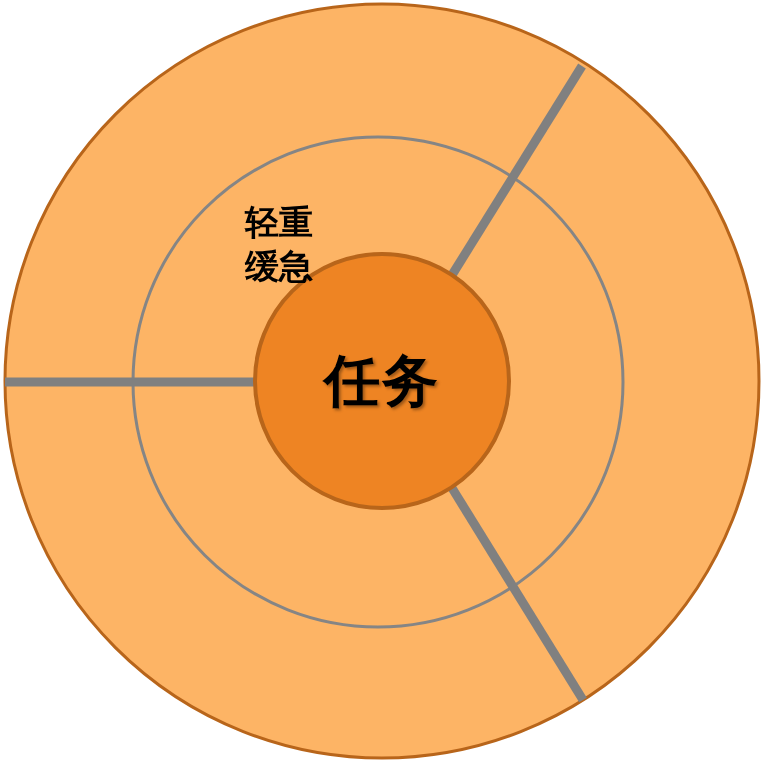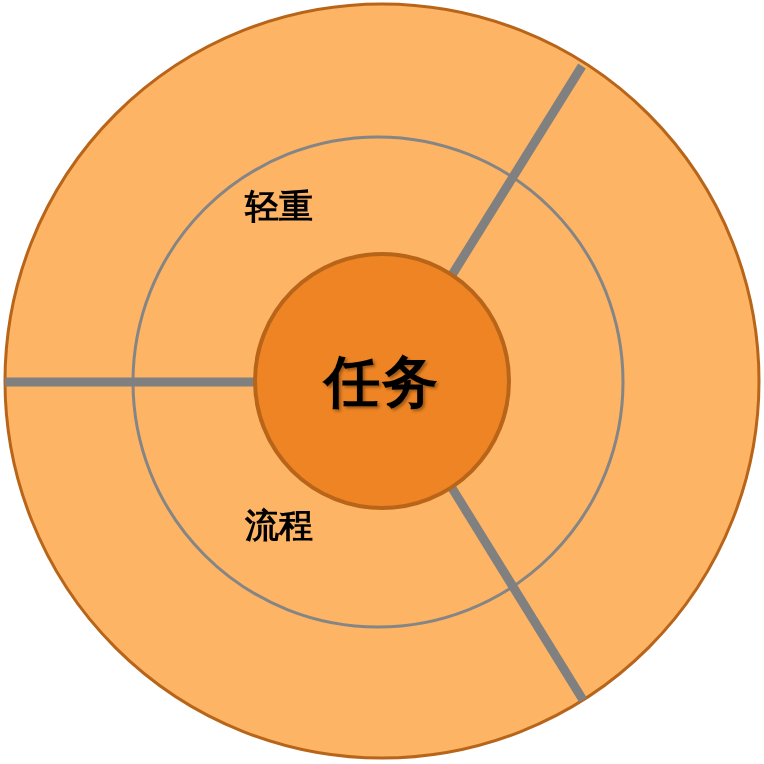--- a/index.html
+++ b/index.html
@@ -21,38 +21,40 @@
       width: 764px;
       height: 764px;
     }
     .label {
       position: absolute;
       color: #000000;
       font-weight: bold;
       text-align: left;
       line-height: 1.15;
       white-space: nowrap;
+      margin-top: 16px;
     }
     .label span { display: block; }
     .center-label {
       position: absolute;
       left: 254px;
       top: 253px;
       width: 256px;
       height: 257px;
       display: flex;
       flex-direction: row;
       align-items: center;
       justify-content: center;
       font-weight: bold;
       font-size: 56px;
       line-height: 1.2;
       color: #000000;
       text-shadow: 2px 2px 3px rgba(0,0,0,0.35);
       letter-spacing: 2px;
+      font-family: Liberation Serif, serif;
     }
     .segment-label {
       font-size: 34px;
       line-height: 44px;
     }
   </style>
 </head>
 <body>
 
 <svg id="diagram" width="764" height="764" viewBox="0 0 764 764" xmlns="http://www.w3.org/2000/svg">
@@ -67,20 +69,20 @@
 
   <circle cx="382" cy="381" r="127" fill="#EE8423" stroke="#B8651A" stroke-width="4"></circle>
 </svg>
 
 <div class="center-label">
   <span>任务</span>
 </div>
 
 <div class="label segment-label" style="left:245px; top:184px;">
   <span>轻重</span>
+  <span>缓急</span>
 </div>
 
 <div class="label segment-label" style="left:522px; top:337px;">
 </div>
 
 <div class="label segment-label" style="left:245px; top:503px;">
-  <span>流程</span>
 </div>
 
 </body></html>

